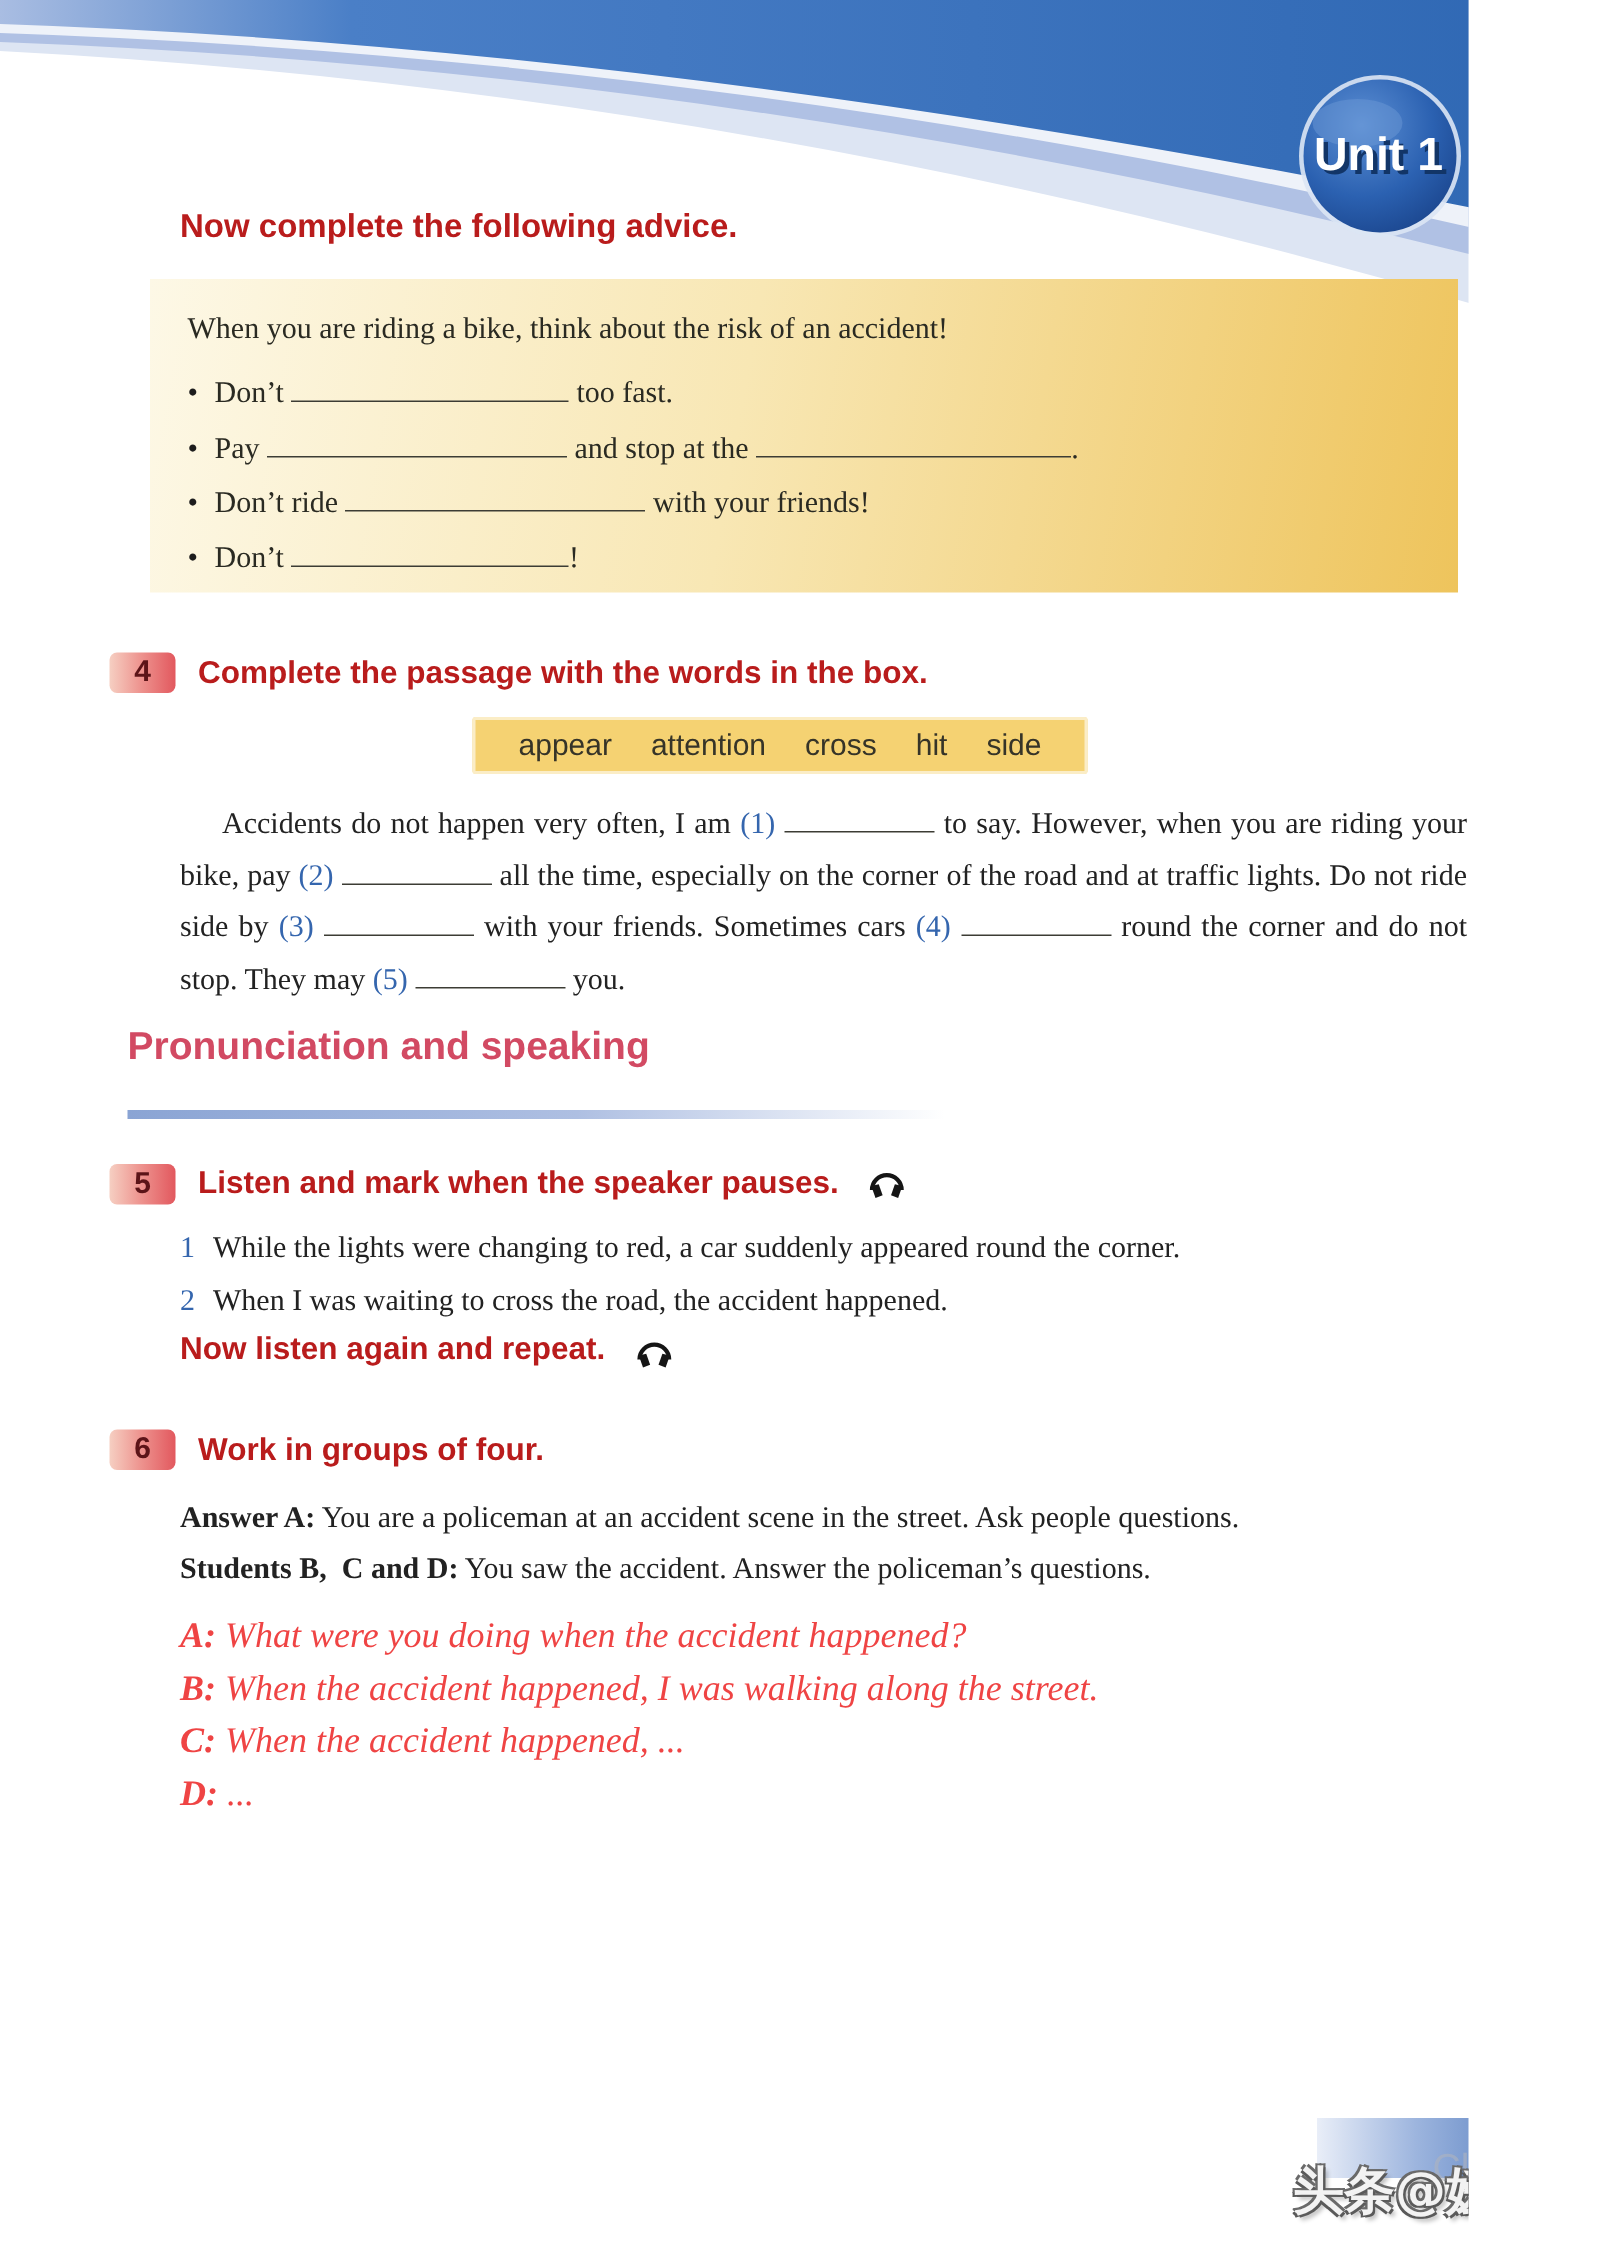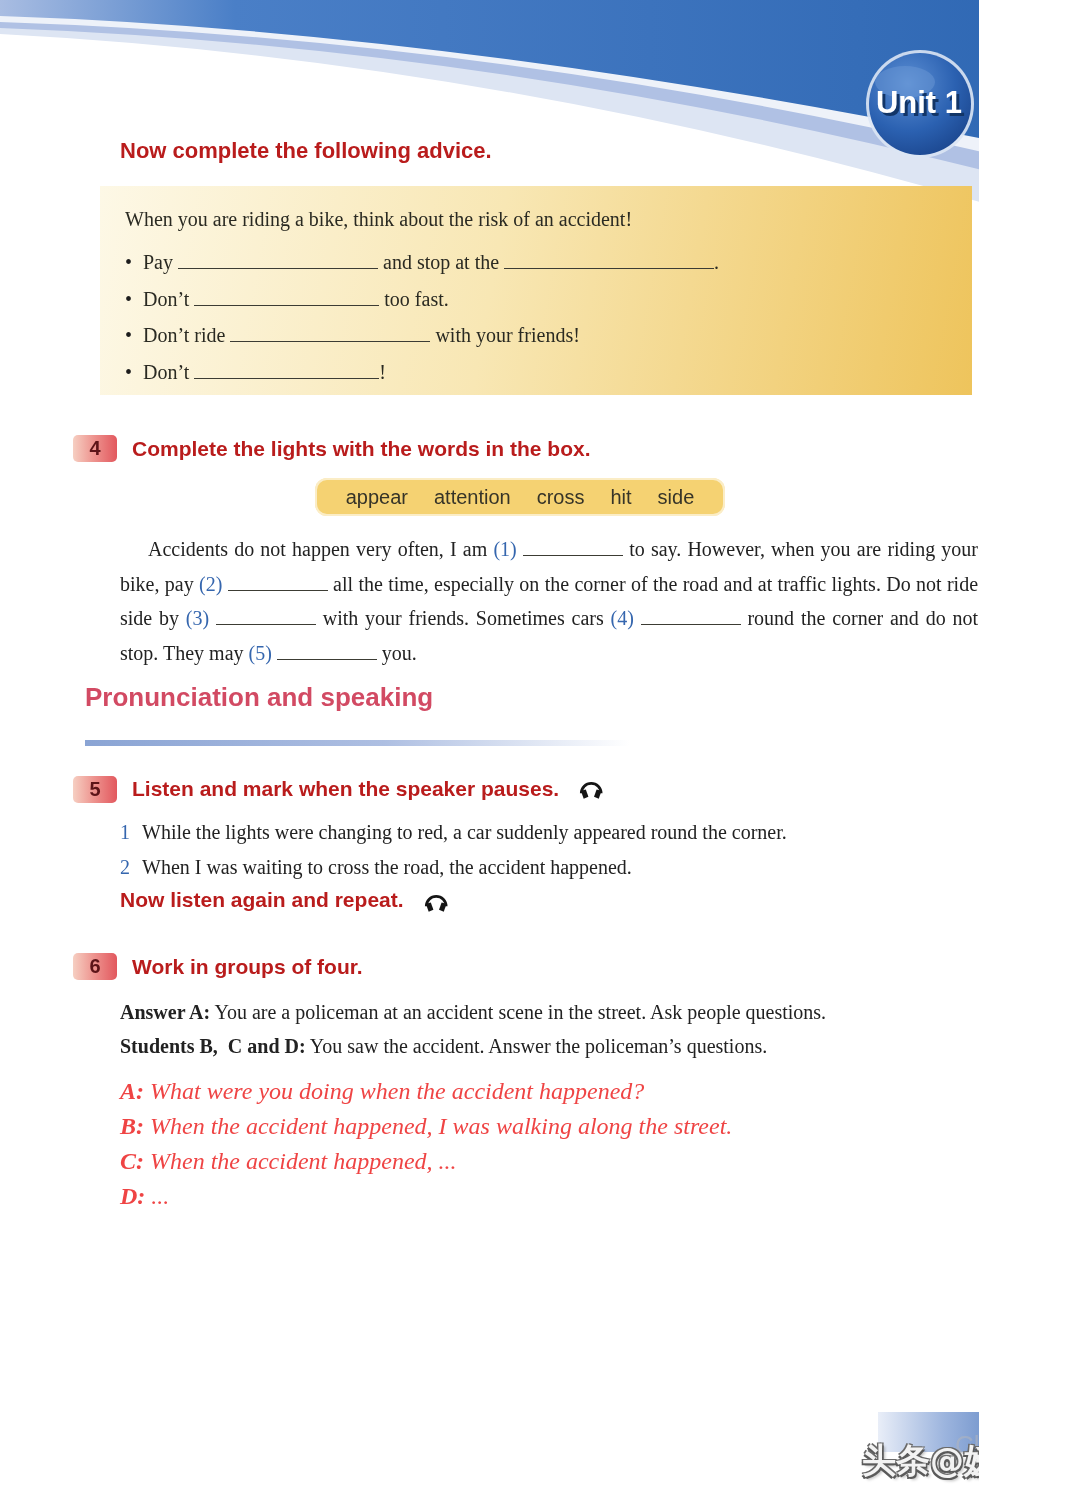--- a/index.html
+++ b/index.html
@@ -28,21 +28,21 @@
   .section-row{display:flex;align-items:center;left:73px;}
   .num-badge{
     width:44px;height:27px;border-radius:5px;flex:0 0 auto;
     background:linear-gradient(to right,#f6cfc2 0%,#ee9691 45%,#e2585e 100%);
     color:#5c1418;font-family:"Liberation Sans","DejaVu Sans",sans-serif;font-weight:700;font-size:20px;
     display:flex;align-items:center;justify-content:center;
   }
   .section-title{margin-left:15px;font-size:21px;white-space:nowrap;}
   
   .word-box{
-    top:478px;left:315px;width:410px;height:38px;border-radius:12px;
+    top:478px;left:315px;width:410px;height:38px;border-radius:2px;
     background:#f5d272;box-shadow:0 0 0 2px rgba(255,255,255,.6) inset;
     display:flex;align-items:center;justify-content:center;
     font-family:"Liberation Sans","DejaVu Sans",sans-serif;font-size:20px;color:#363428;
   }
   .word-box span{margin:0 13px;}
   
   .passage{
     top:532px;left:120px;width:858px;font-size:20px;line-height:34.5px;
     text-align:justify;text-indent:28px;color:#222;
   }
@@ -117,30 +117,30 @@
       <text x="922" y="116" text-anchor="middle" font-family="Liberation Sans, DejaVu Sans, sans-serif" font-size="31" font-weight="bold" fill="#123567">Unit 1</text>
       <text x="919" y="113" text-anchor="middle" font-family="Liberation Sans, DejaVu Sans, sans-serif" font-size="31" font-weight="bold" fill="#ffffff">Unit 1</text>
     </g>
   </svg>
 
   <div class="abs h-sans advice-heading">Now complete the following advice.</div>
 
   <div class="abs advice-box">
     <div class="advice-intro">When you are riding a bike, think about the risk of an accident!</div>
     <div class="advice-bullets" id="advice-bullets">
+        <div class="bullet-line">Don’t <span class="blank" style="width: 185px;"></span> too fast.</div>
         <div class="bullet-line">Pay <span class="blank" style="width: 200px;"></span> and stop at the <span class="blank" style="width: 210px;"></span>.</div>
-        <div class="bullet-line">Don’t <span class="blank" style="width: 185px;"></span> too fast.</div>
         <div class="bullet-line">Don’t ride <span class="blank" style="width: 200px;"></span> with your friends!</div>
         <div class="bullet-line">Don’t <span class="blank" style="width: 185px;"></span>!</div>
       </div>
   </div>
 
   <div class="abs section-row" style="top:435px;">
     <div class="num-badge">4</div>
-    <div class="section-title h-sans">Complete the lights with the words in the box.</div>
+    <div class="section-title h-sans">Complete the passage with the words in the box.</div>
   </div>
 
   <div class="abs word-box" id="word-box">
       <span>appear</span>
       <span>attention</span>
       <span>cross</span>
       <span>hit</span>
       <span>side</span>
     </div>
 

